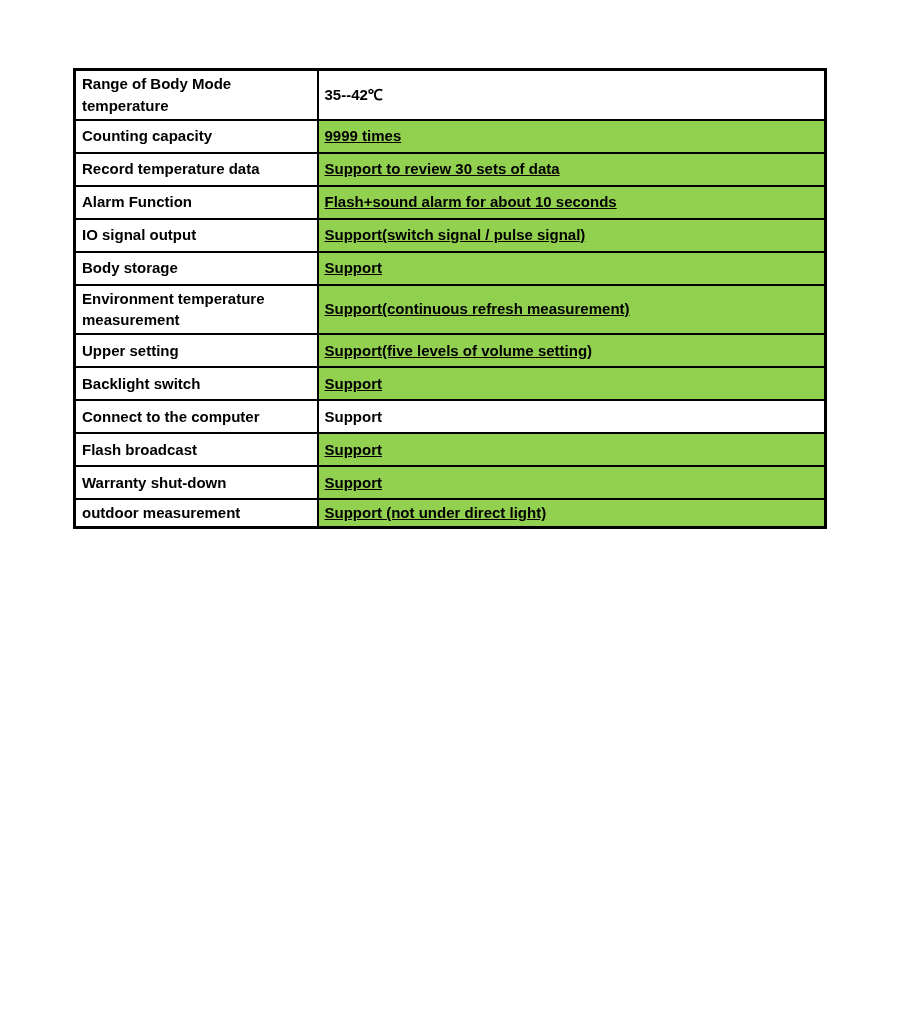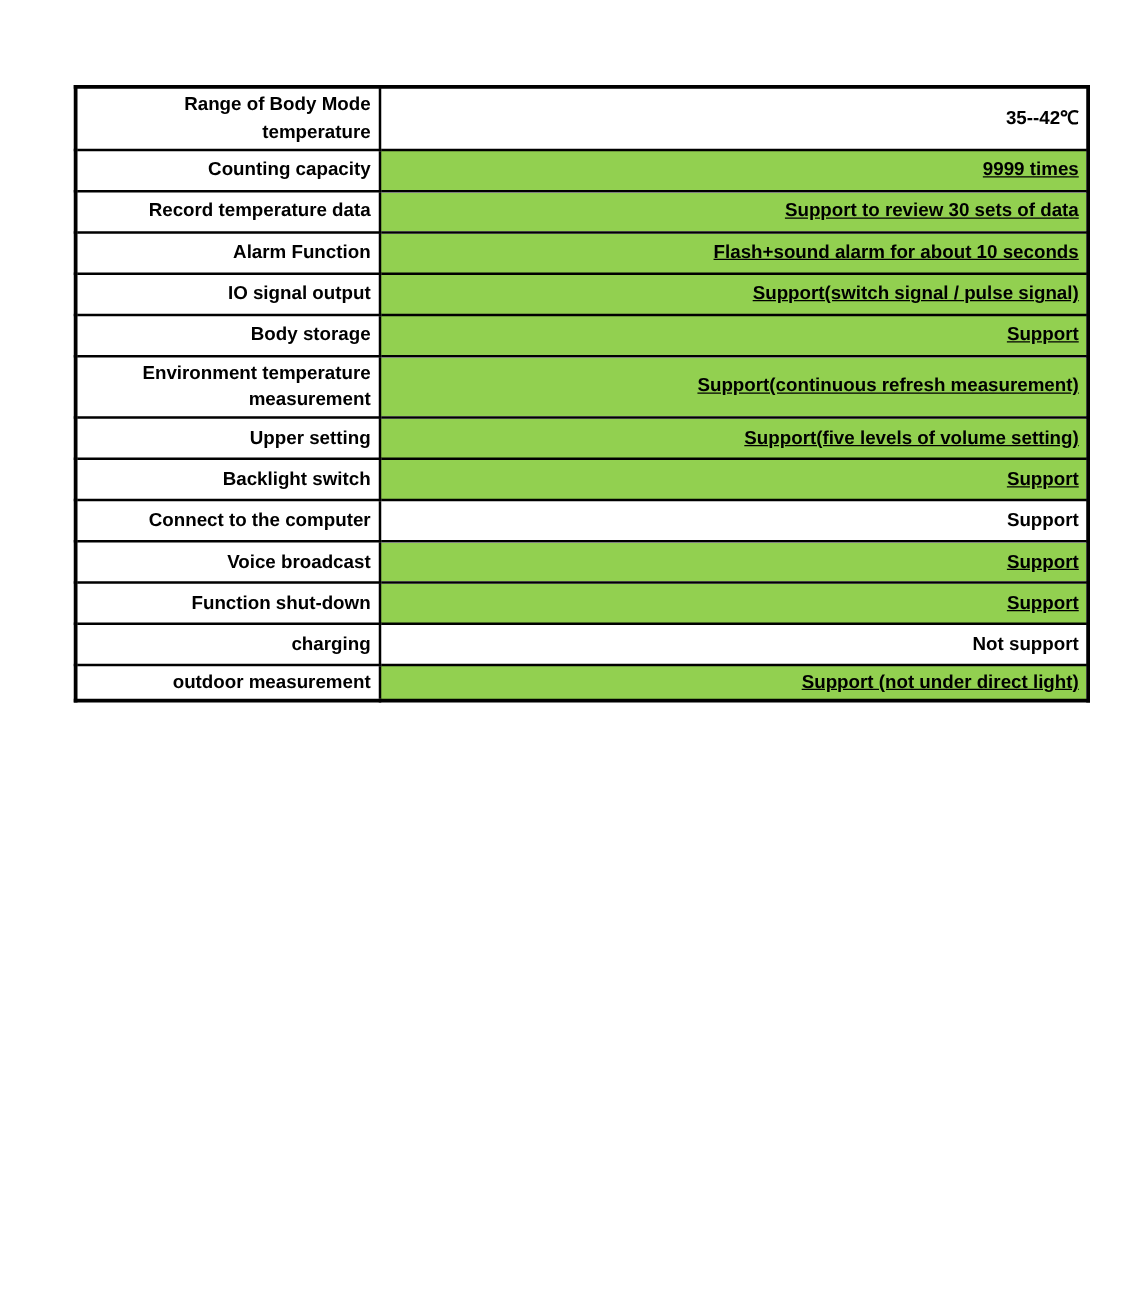--- a/index.html
+++ b/index.html
@@ -11,27 +11,26 @@
   }
   .page {
     position: relative;
     width: 918px;
     height: 1031px;
     background: #ffffff;
     overflow: hidden;
   }
   table.spec-table {
     position: absolute;
-    left: 59px;
+    left: 73px;
     top: 68px;
-    width: 813px;
+    width: 754px;
     border-collapse: collapse;
     table-layout: fixed;
     border: 3px solid #000000;
-    text-align: right;
   }
   table.spec-table tr {
     height: 33px;
   }
   table.spec-table tr:last-child {
     height: 23px;
   }
   table.spec-table td {
     border: 2px solid #000000;
     padding: 2px 6px;
@@ -95,30 +94,26 @@
         </tr>
         <tr>
           <td class="label-cell">Backlight switch</td>
           <td class="value-cell highlight">Support</td>
         </tr>
         <tr>
           <td class="label-cell">Connect to the computer</td>
           <td class="value-cell">Support</td>
         </tr>
         <tr>
-          <td class="label-cell">Voice broadcast</td>
+          <td class="label-cell">Flash broadcast</td>
           <td class="value-cell highlight">Support</td>
         </tr>
         <tr>
-          <td class="label-cell">Function shut-down</td>
+          <td class="label-cell">Warranty shut-down</td>
           <td class="value-cell highlight">Support</td>
-        </tr>
-        <tr>
-          <td class="label-cell">charging</td>
-          <td class="value-cell">Not support</td>
         </tr>
         <tr>
           <td class="label-cell">outdoor measurement</td>
           <td class="value-cell highlight">Support (not under direct light)</td>
         </tr>
       </tbody>
   </table>
 </div>
 
 </body></html>

